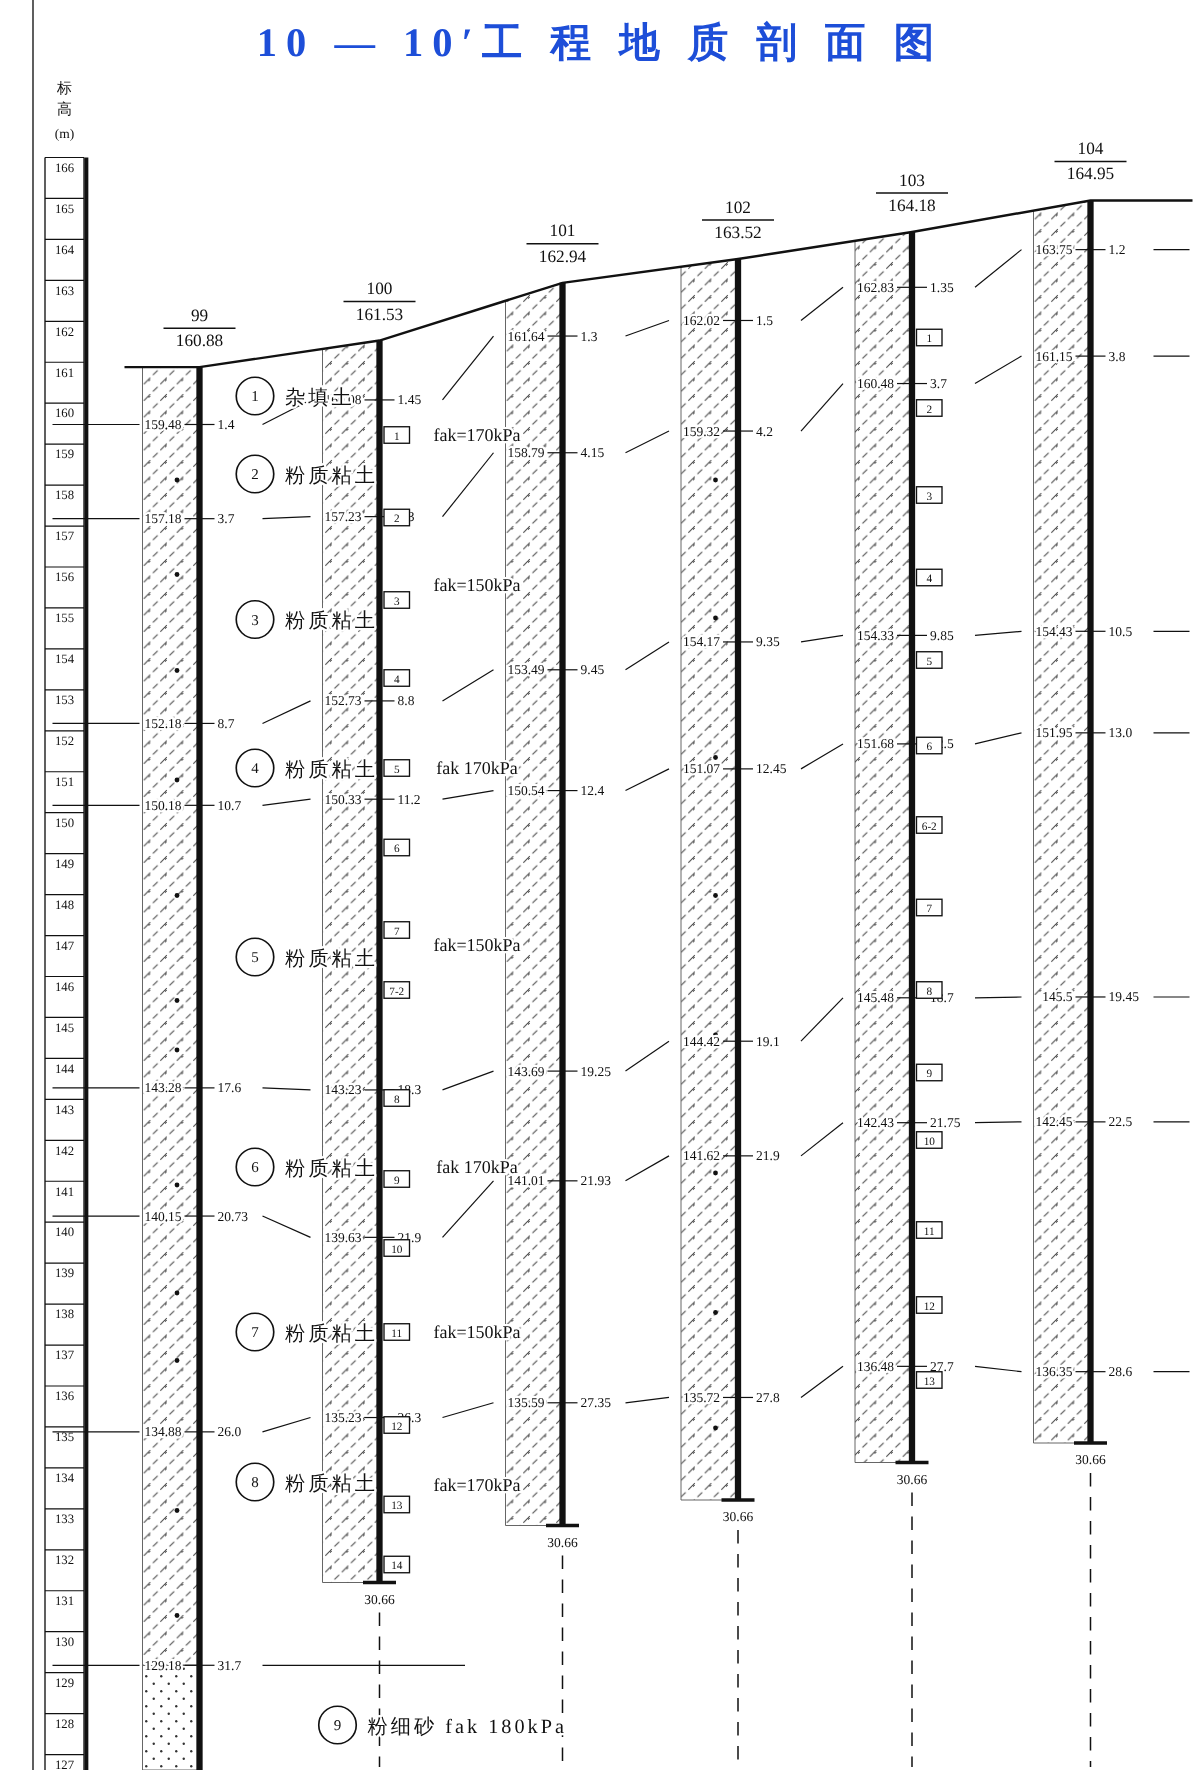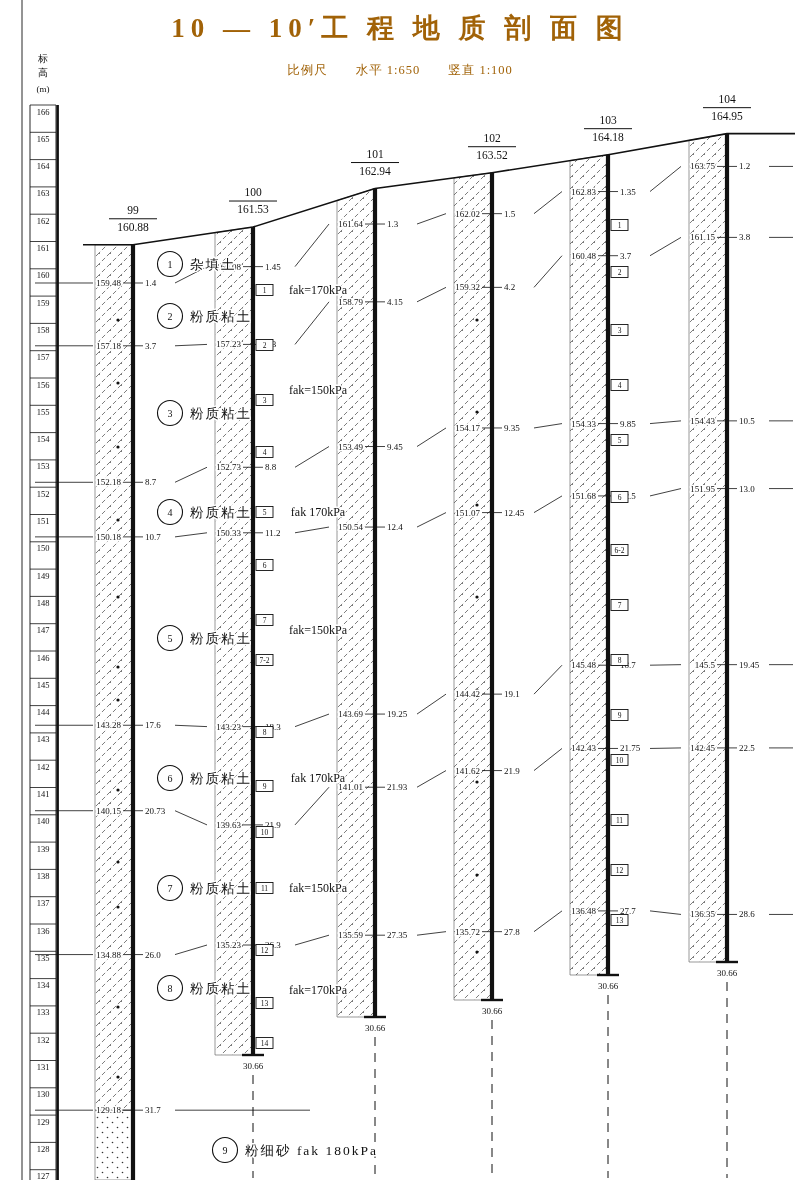--- a/index.html
+++ b/index.html
@@ -1,32 +1,31 @@
 <!DOCTYPE html>
 <html><head>
 <meta charset="utf-8">
 <style>
   html,body{margin:0;padding:0;background:#fff;}
   .sheet{position:relative;width:800px;height:1180px;background:#fff;overflow:hidden;
-         font-family:"Liberation Serif","DejaVu Serif",serif;color:#a16207;}
+         font-family:"Liberation Serif","DejaVu Serif",serif;color:#1d4ed8;}
   .title{position:absolute;top:10px;left:0;width:100%;text-align:center;
          font-size:27px;font-weight:bold;letter-spacing:6px;white-space:nowrap;}
   .scalebar{position:absolute;top:62px;left:0;width:100%;text-align:center;
          font-size:12.5px;letter-spacing:1px;white-space:nowrap;}
   .scalebar span{margin:0 14px;}
   svg{position:absolute;top:0;left:0;}
   svg text{fill:#111;}
   .halo{paint-order:stroke fill;stroke:#fff;stroke-width:3px;stroke-linejoin:round;}
 </style>
 </head>
 <body>
 
 <div class="sheet">
   <div class="title">10 — 10′工 程 地 质 剖 面 图</div>
-  <div class="scalebar"><span>比例尺</span><span>水平 1:650</span><span>竖直 1:100</span></div>
   <svg id="dwg" width="800" height="1180" viewBox="0 0 800 1180">
       <defs>
         <pattern id="hatch" patternUnits="userSpaceOnUse" width="11" height="11">
           <path d="M-2,13 L13,-2 M-7,8 L8,-7 M3,19 L19,3" stroke="#444" stroke-width="0.7" stroke-dasharray="4.5,2.5" fill="none"></path>
         </pattern>
         <pattern id="sand" patternUnits="userSpaceOnUse" width="10" height="10">
           <circle cx="2.5" cy="2.5" r="0.8" fill="#333"></circle>
           <circle cx="7.5" cy="7.5" r="0.8" fill="#333"></circle>
         </pattern>
       </defs>

